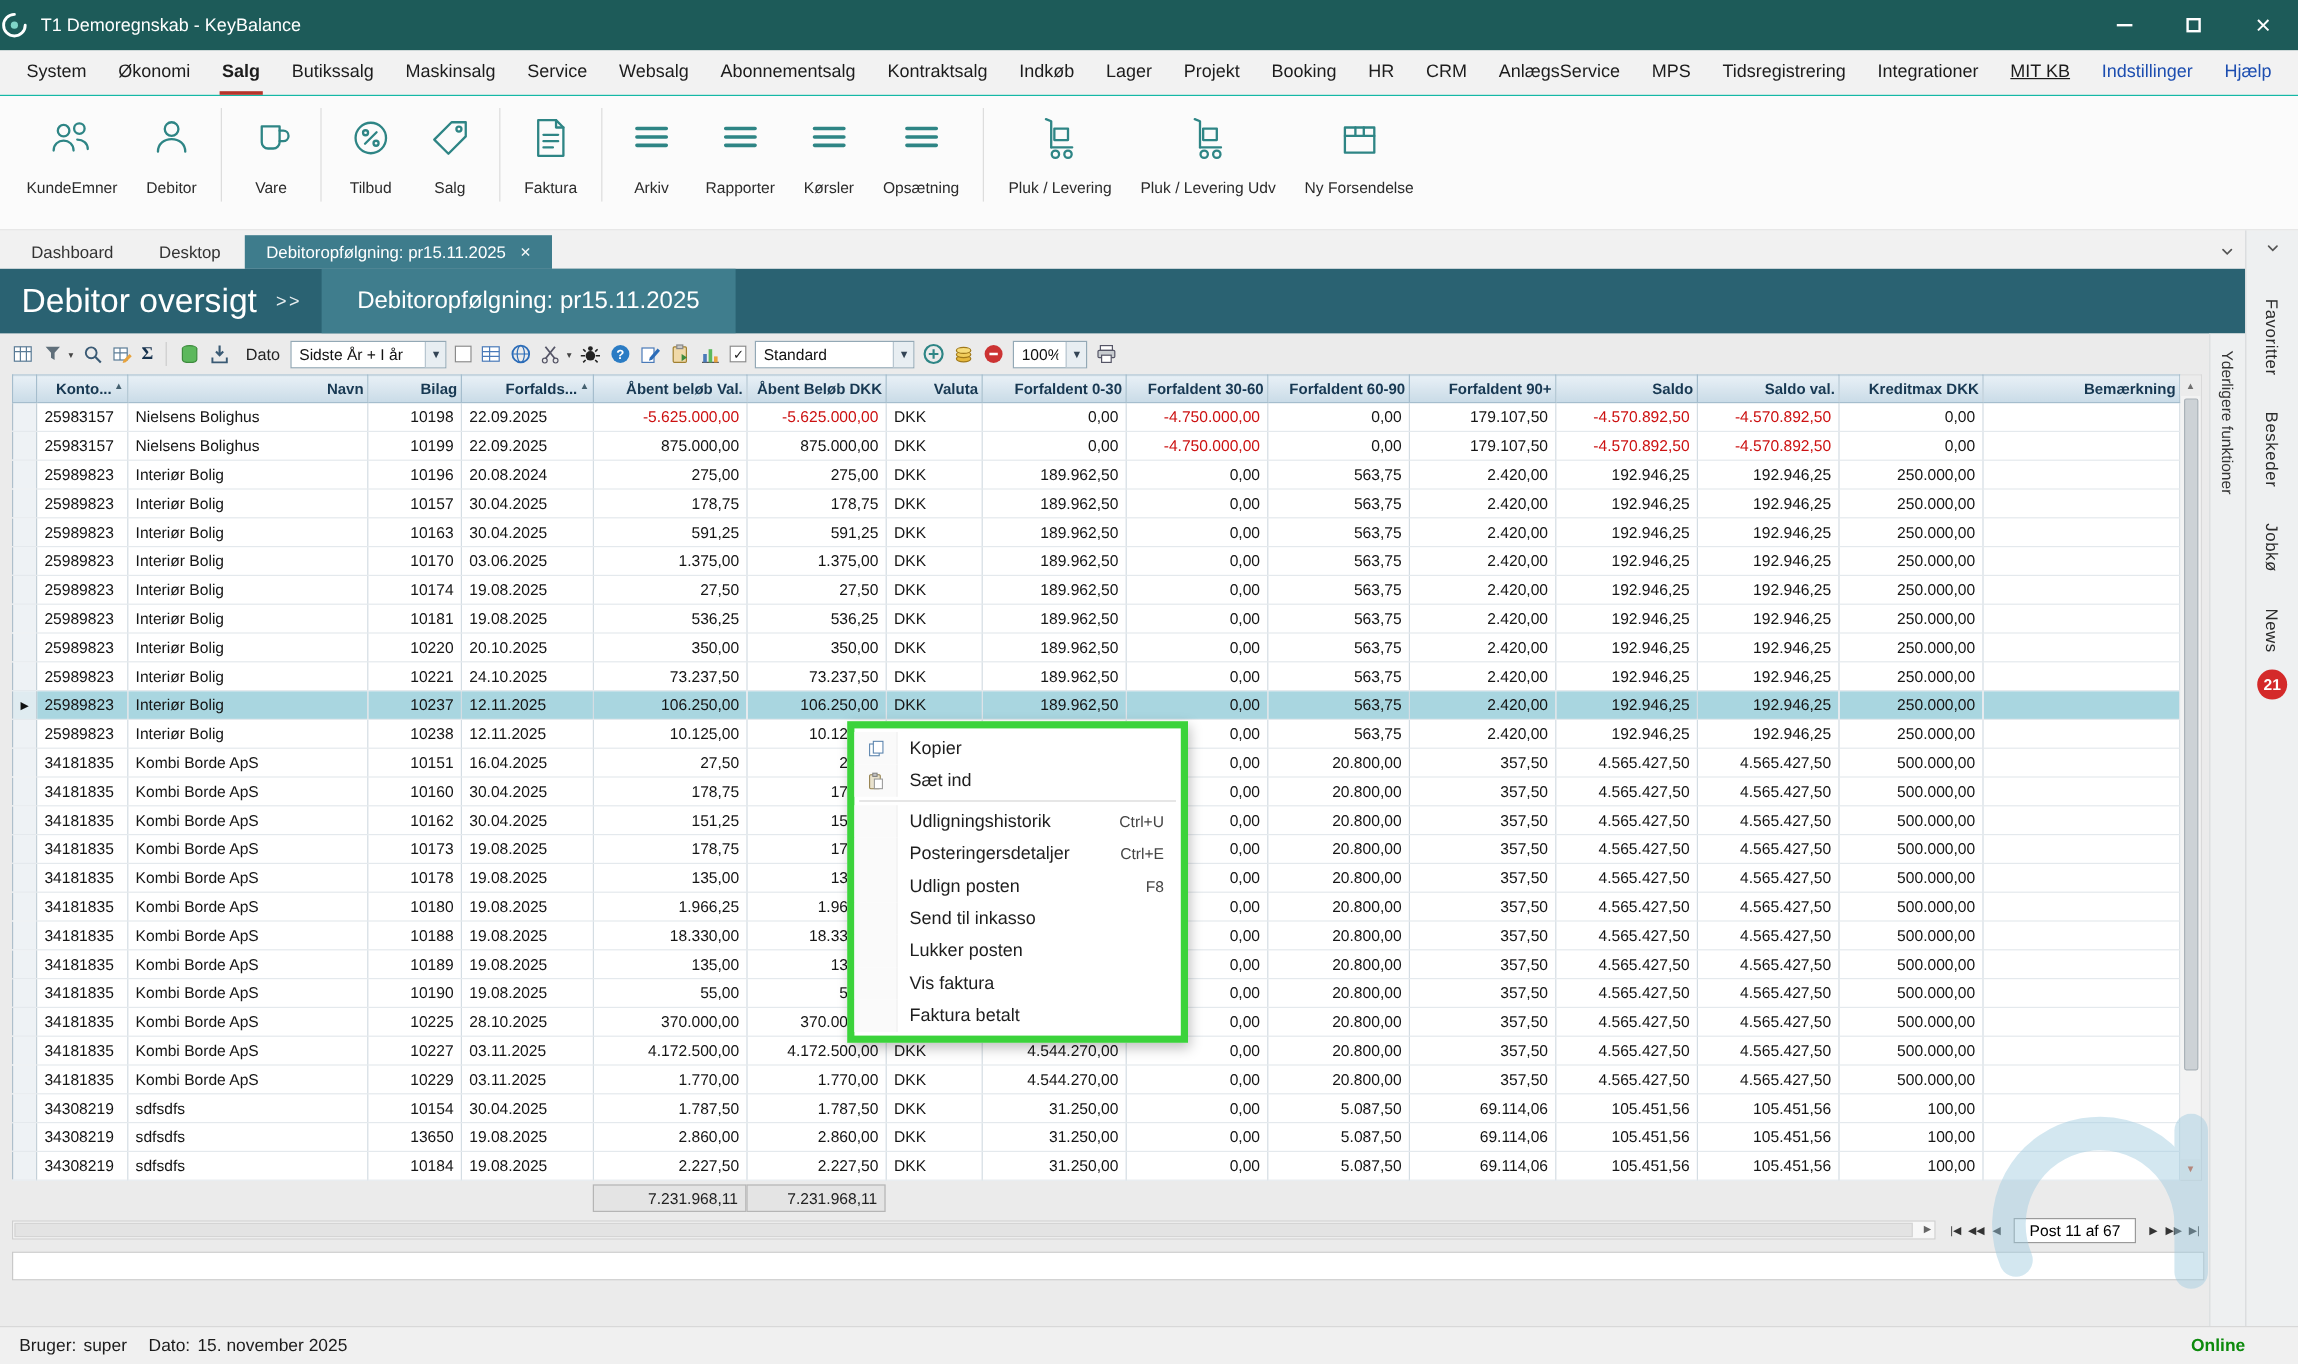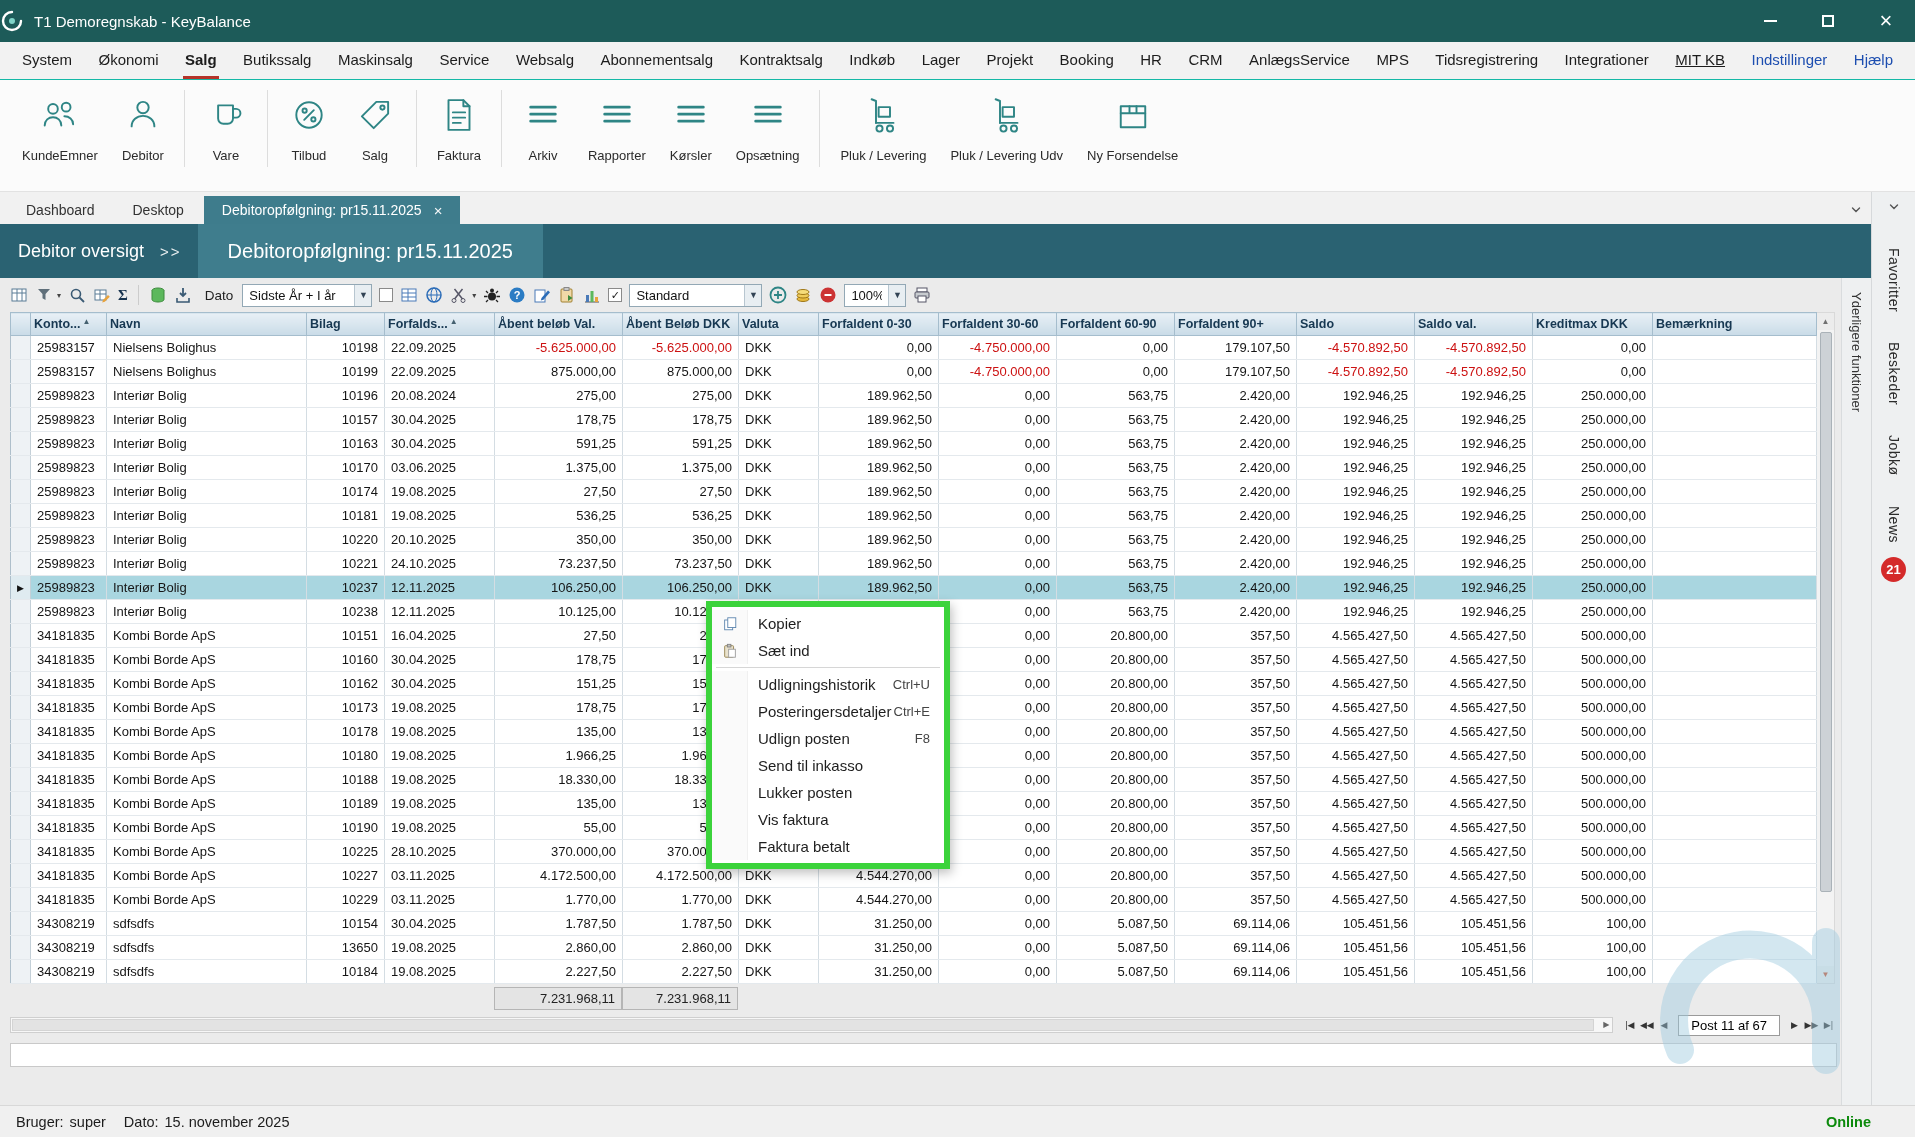--- a/index.html
+++ b/index.html
@@ -35,21 +35,21 @@
 .sidebar .vlabel{writing-mode:vertical-rl;font-size:14px;color:#2b2b2b;letter-spacing:.5px;cursor:default}
 .badge{min-width:25px;height:25px;border-radius:50%;background:#d42a2a;color:#fff;font-size:13px;font-weight:bold;display:flex;align-items:center;justify-content:center;margin-top:-16px}
 
 .tabstrip{height:32px;background:#f1f1f1;display:flex;align-items:stretch;padding:4px 8px 0;gap:2px;flex:0 0 auto}
 .tab{display:flex;align-items:center;padding:0 18px;font-size:14px;color:#333;cursor:default}
 .tab.active{background:#3e7c8c;color:#fff;gap:12px}
 .tab .close{font-size:15px;opacity:.95}
 .tab-caret{margin-left:auto;align-self:center;display:flex}
 
 .band{height:54px;background:#2a6272;display:flex;align-items:center;color:#fff;padding-left:18px;flex:0 0 auto}
-.band .btitle{font-size:18px}
+.band .btitle{font-size:28px}
 .band .bsep{margin:0 16px;font-size:15px;letter-spacing:2px;opacity:.9}
 .band .segment{background:#3f7d8d;align-self:stretch;display:flex;align-items:center;padding:0 30px;font-size:20px}
 
 .content{flex:1;display:flex;min-height:0;background:#ebebeb}
 .gridcol{flex:1;min-width:0;padding:4px 0 0 10px;display:flex;flex-direction:column}
 .strip{width:30px;background:#eef0f1;border-left:1px solid #d9dcde;display:flex;justify-content:center;padding-top:14px;flex:0 0 auto}
 .strip .vtext{writing-mode:vertical-rl;font-size:13px;color:#333}
 
 .filterbar{height:30px;display:flex;align-items:center;gap:7px;padding-bottom:4px;flex:0 0 auto}
 .fico{height:20px;display:flex;align-items:center;justify-content:center}
@@ -57,21 +57,21 @@
 .vdiv{width:1px;height:20px;background:#ccc;margin:0 3px}
 .flabel{font-size:13.5px;color:#222;margin:0 2px 0 6px}
 .combo{height:23px;border:1px solid #93a8b5;background:#fff;display:flex;align-items:center;font-size:13px;color:#111;padding-left:6px}
 .combo .cval{flex:1;white-space:nowrap;overflow:hidden}
 .combo .caret{width:17px;height:100%;display:flex;align-items:center;justify-content:center;background:#e8eef2;border-left:1px solid #b8c6d0;font-size:9px;color:#345;margin-left:6px}
 .cb{width:14px;height:14px;border:1px solid #8a8a8a;background:#fff;display:flex;align-items:center;justify-content:center;font-size:11px;color:#222}
 .tinycaret{font-size:8px;color:#444;margin-left:-3px}
 
 .gridwrap{display:flex;align-items:stretch;flex:0 0 auto}
 table.grid{border-collapse:collapse;table-layout:fixed;background:#fff;border:1px solid #aebfcb}
-.grid th{height:23px;background:linear-gradient(#e8f0f6,#c9dbe7);border:1px solid #a5bdcd;font-size:12.5px;font-weight:bold;color:#173852;padding:0 3px;white-space:nowrap;overflow:hidden;text-align:left}
+.grid th{height:23px;background:linear-gradient(#e8f0f6,#c9dbe7);border:1px solid #a5bdcd;font-size:12.5px;font-weight:bold;color:#173852;padding:0 3px;white-space:nowrap;overflow:hidden;text-align:right}
 .grid th .sort{font-size:8px;vertical-align:top;margin-left:2px;color:#44606f}
 .grid td{height:24px;border-right:1px solid #d4dde3;border-bottom:1px solid #e4e9ed;font-size:13px;color:#151515;padding:0 6px;white-space:nowrap;overflow:hidden}
 .grid td.marker{background:#eef2f5;border-right:1px solid #c4d0d8;text-align:center;font-size:9px;color:#111;padding:0}
 .grid tr.selected td{background:#a9d6e0}
 .grid tr.selected td.marker{background:#dfebf0}
 .grid td.focus{background:#8fc3d2}
 .grid td.num{text-align:right}
 .grid td.red{color:#cc1111}
 
 .vscroll{width:18px;background:#f3f3f3;border:1px solid #d9d9d9;border-left:none;display:flex;flex-direction:column;align-items:center}
@@ -90,21 +90,21 @@
 .hscroll .hthumb{position:absolute;left:1px;top:1px;bottom:1px;right:18px;background:#e3e3e3;border:1px solid #d4d4d4}
 .hscroll .harrow{position:absolute;right:3px;top:2px;font-size:8px;color:#666}
 .pgbtn{min-width:17px;text-align:center;font-size:9px;color:#333;padding:0 1px;white-space:nowrap}
 .pgbox{border:1px solid #9a9a9a;background:#fff;font-size:13px;padding:2px 12px;margin:0 6px;white-space:nowrap}
 .whitebox{height:24px;background:#fff;border:1px solid #c9c9c9;margin:6px 4px 0 0;flex:0 0 auto}
 
 .statusbar{height:32px;background:#f0f0f0;border-top:1px solid #d8d8d8;display:flex;align-items:center;padding:0 16px;font-size:14.5px;color:#1c1c1c;flex:0 0 auto;gap:6px}
 .statusbar .dlabel{margin-left:12px}
 .online{margin-left:auto;color:#0c8a0c;font-weight:bold;margin-right:28px}
 
-.ctxmenu{position:absolute;left:706px;top:601px;width:244px;background:#fff;border:6px solid #3bd33b;box-shadow:2px 4px 10px rgba(0,0,0,.25);z-index:60;padding:3px 0}
+.ctxmenu{position:absolute;left:706px;top:601px;width:284px;background:#fff;border:6px solid #3bd33b;box-shadow:2px 4px 10px rgba(0,0,0,.25);z-index:60;padding:3px 0}
 .cmi{height:27px;display:flex;align-items:center;font-size:15px;color:#1e1e1e;padding-right:14px;cursor:default}
 .cmi .gut{width:36px;align-self:stretch;display:flex;align-items:center;justify-content:center;background:#fafafa;border-right:1px solid #f0f0f0;margin-right:10px;flex:0 0 auto}
 .cmi .sc{margin-left:auto;font-size:13px;color:#444}
 .csep{height:1px;background:#d6d6d6;margin:3px 4px}
 
 .watermark{position:absolute;left:1640px;top:928px;width:235px;height:160px;opacity:.45;z-index:8;pointer-events:none}
 </style>
 </head>
 <body>
 

